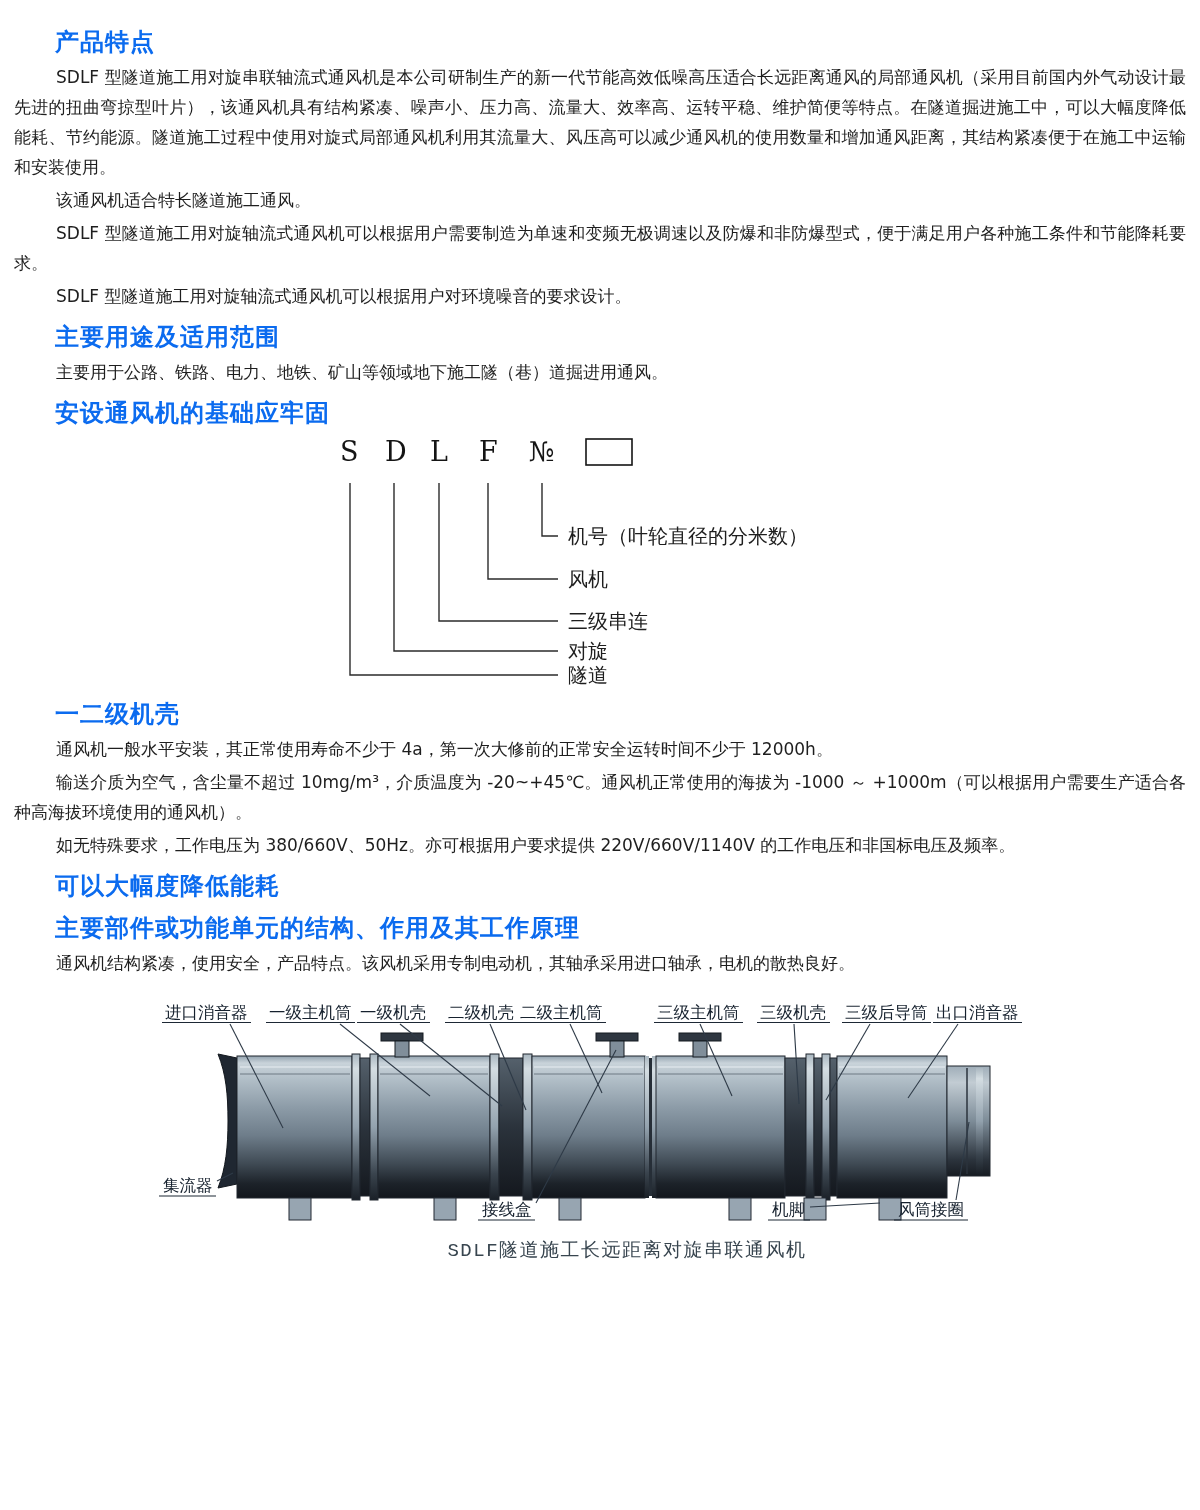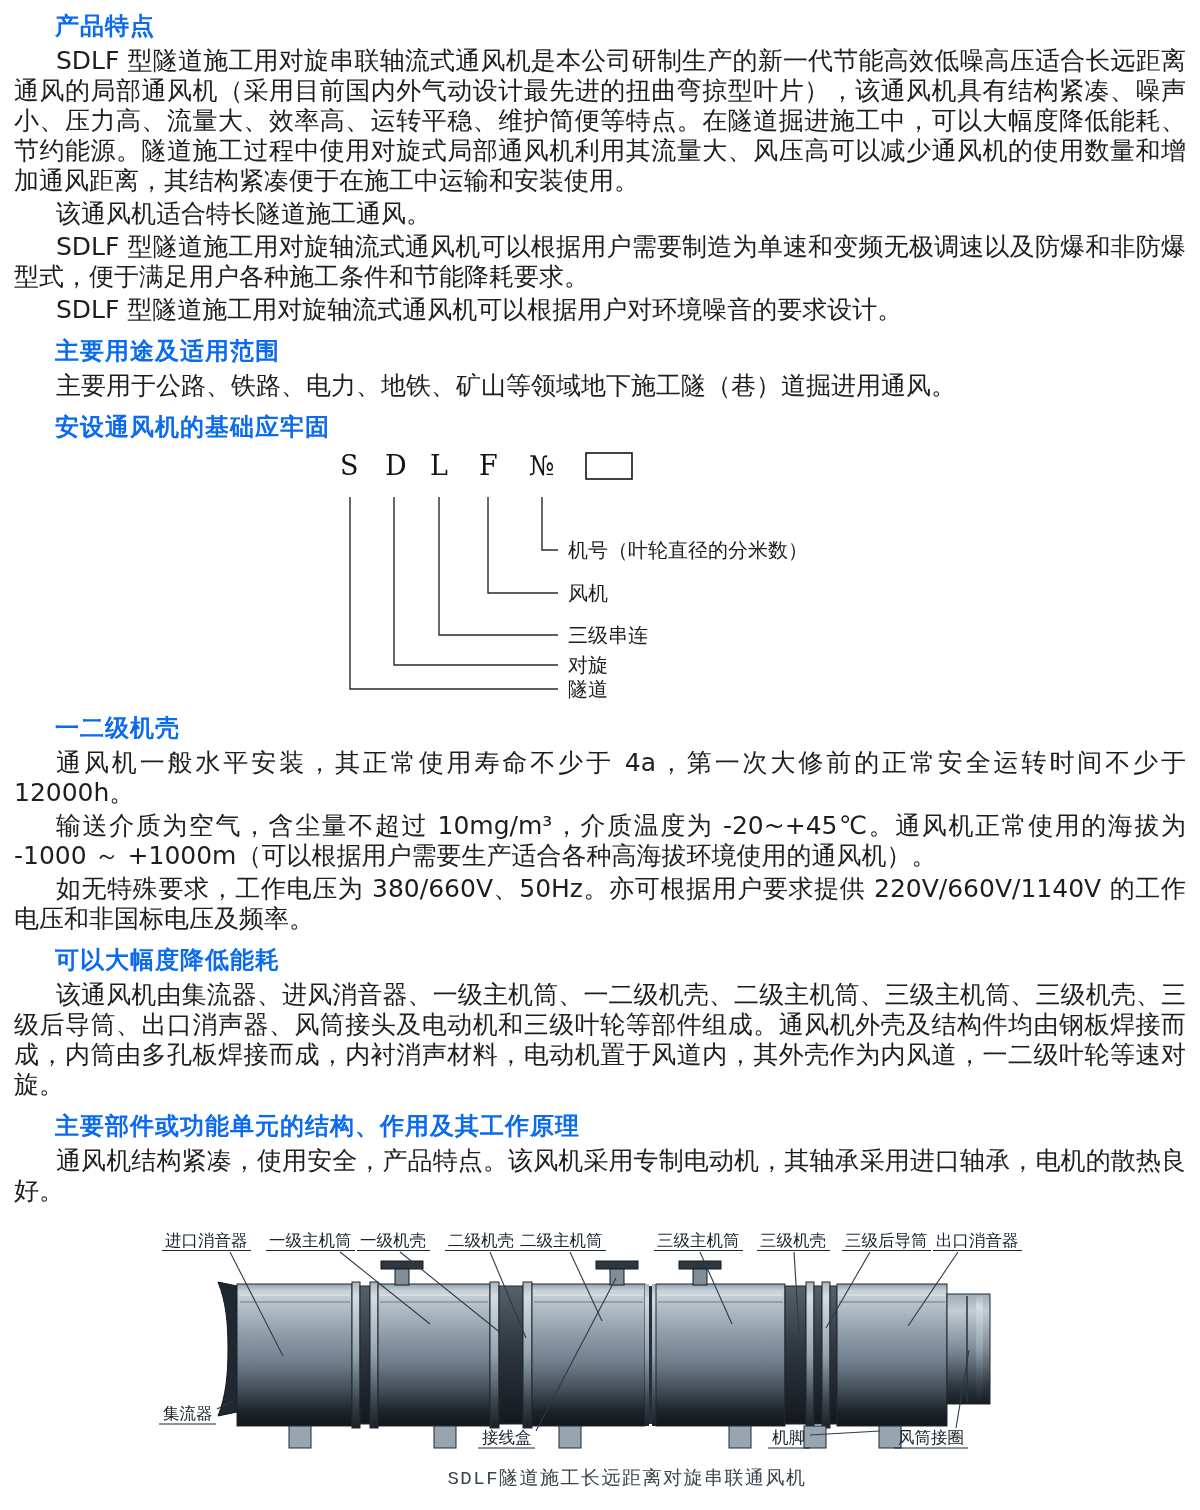--- a/index.html
+++ b/index.html
@@ -5,23 +5,23 @@
   html,body{margin:0;padding:0;}
   body{
     width:1200px;height:1510px;overflow:hidden;background:#ffffff;
     font-family:"DejaVu Sans","Liberation Sans",sans-serif;color:#1e1e1e;
   }
   .page{padding:8px 14px 0 14px;}
   h2.sec{
     color:#0b6bef;font-size:24px;line-height:32px;font-weight:bold;
     margin:10px 0 4px 41px;letter-spacing:1px;
   }
-  h2.sec.first{margin-top:2px;}
+  h2.sec.first{margin-top:18px;}
   p.body{
-    font-size:25px;line-height:30px;margin:0 0 3px 0;
+    font-size:17px;line-height:30px;margin:0 0 3px 0;
     text-indent:42px;text-align:justify;
   }
   .model-diagram{position:relative;height:255px;}
   .model-diagram svg{position:absolute;left:316px;top:0;}
   .figure{position:relative;height:312px;margin-top:10px;font-family:Liberation Mono, monospace;}
   .figure svg{position:absolute;left:56px;top:0;}
   .code-letter{font-family:"DejaVu Serif","Liberation Serif",serif;font-size:27px;fill:#151515;}
   .diag-line{stroke:#2b2b2b;stroke-width:1.4;fill:none;}
   .diag-label{font-size:20px;fill:#1e1e1e;}
   .fan-label{font-size:16.5px;fill:#16212e;}
@@ -69,21 +69,20 @@
       <text class="diag-label" x="238" y="249">隧道</text>
     </svg>
   </div>
 
   <h2 class="sec">一二级机壳</h2>
   <p class="body">通风机一般水平安装，其正常使用寿命不少于 4a，第一次大修前的正常安全运转时间不少于 12000h。</p>
   <p class="body">输送介质为空气，含尘量不超过 10mg/m³，介质温度为 -20~+45℃。通风机正常使用的海拔为 -1000 ～ +1000m（可以根据用户需要生产适合各种高海拔环境使用的通风机）。</p>
   <p class="body">如无特殊要求，工作电压为 380/660V、50Hz。亦可根据用户要求提供 220V/660V/1140V 的工作电压和非国标电压及频率。</p>
 
   <h2 class="sec">可以大幅度降低能耗</h2>
-  <p class="body">该通风机由集流器、进风消音器、一级主机筒、一二级机壳、二级主机筒、三级主机筒、三级机壳、三级后导筒、出口消声器、风筒接头及电动机和三级叶轮等部件组成。通风机外壳及结构件均由钢板焊接而成，内筒由多孔板焊接而成，内衬消声材料，电动机置于风道内，其外壳作为内风道，一二级叶轮等速对旋。</p>
 
   <h2 class="sec">主要部件或功能单元的结构、作用及其工作原理</h2>
   <p class="body">通风机结构紧凑，使用安全，产品特点。该风机采用专制电动机，其轴承采用进口轴承，电机的散热良好。</p>
 
   <div class="figure">
     <svg width="1060" height="300" viewBox="0 0 1060 300">
       <defs>
         <linearGradient id="gBody" x1="0" y1="0" x2="0" y2="1">
           <stop offset="0" stop-color="#93a3af"></stop>
           <stop offset="0.05" stop-color="#c9d3da"></stop>

